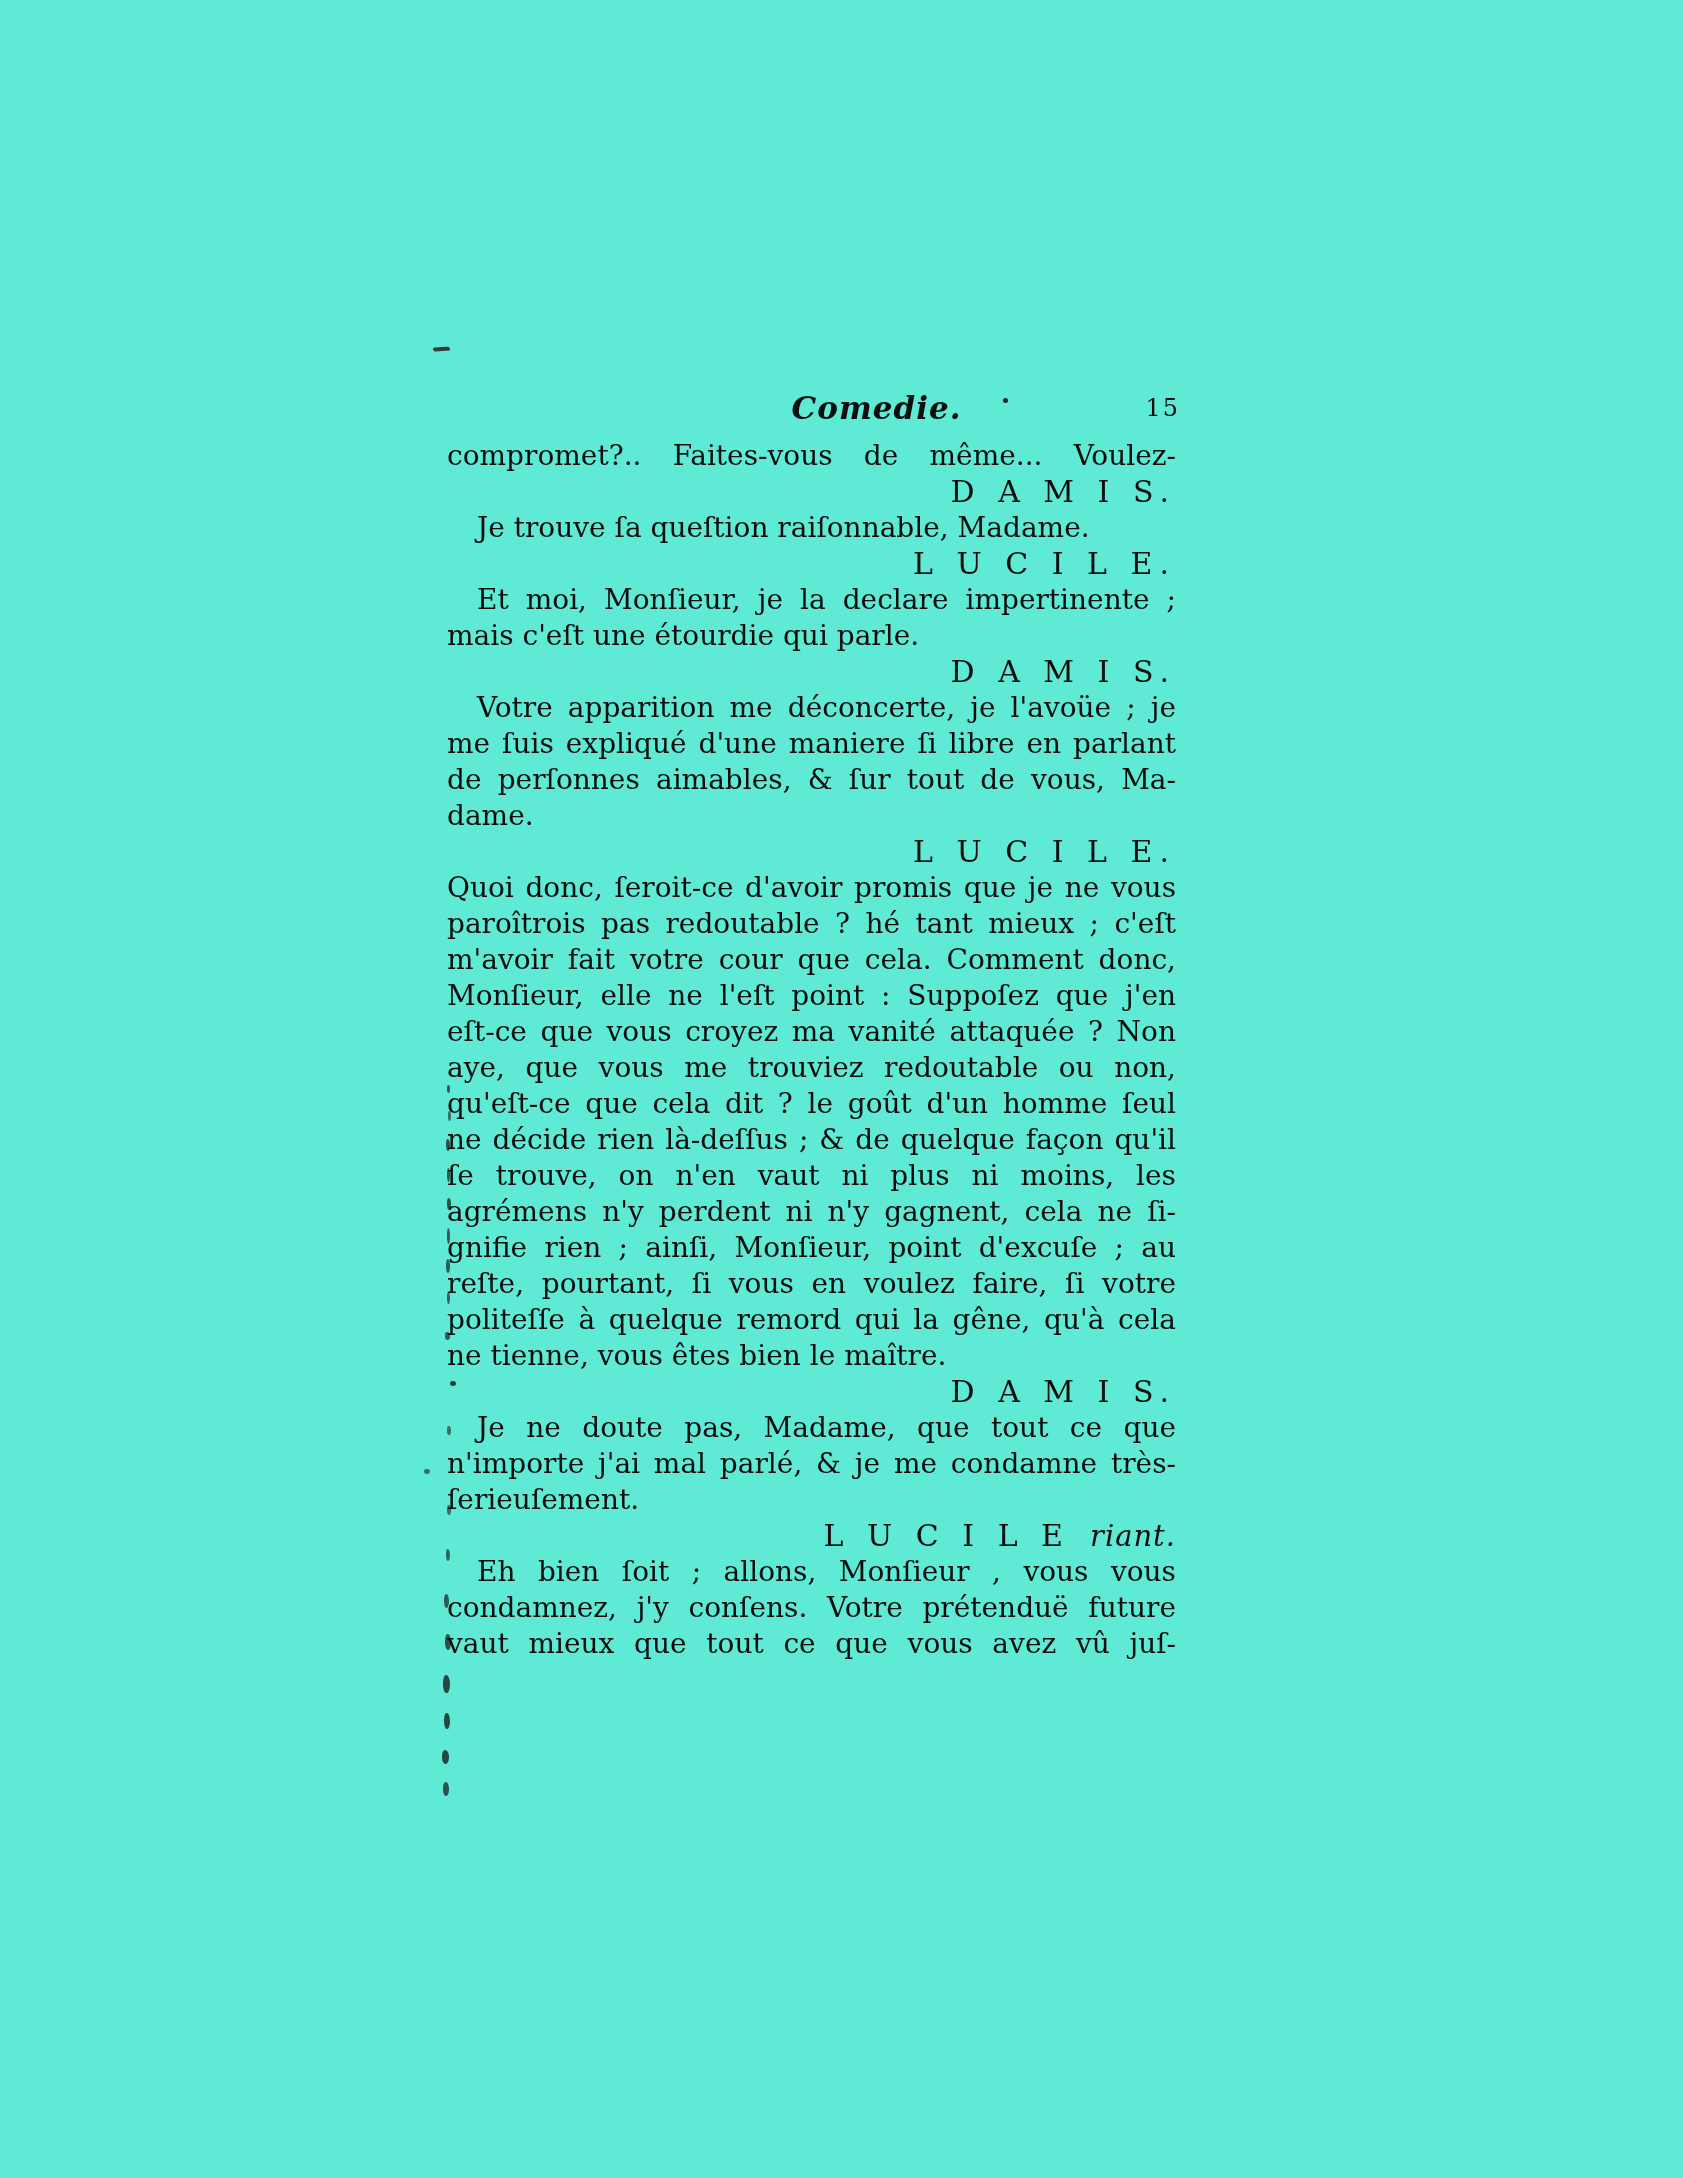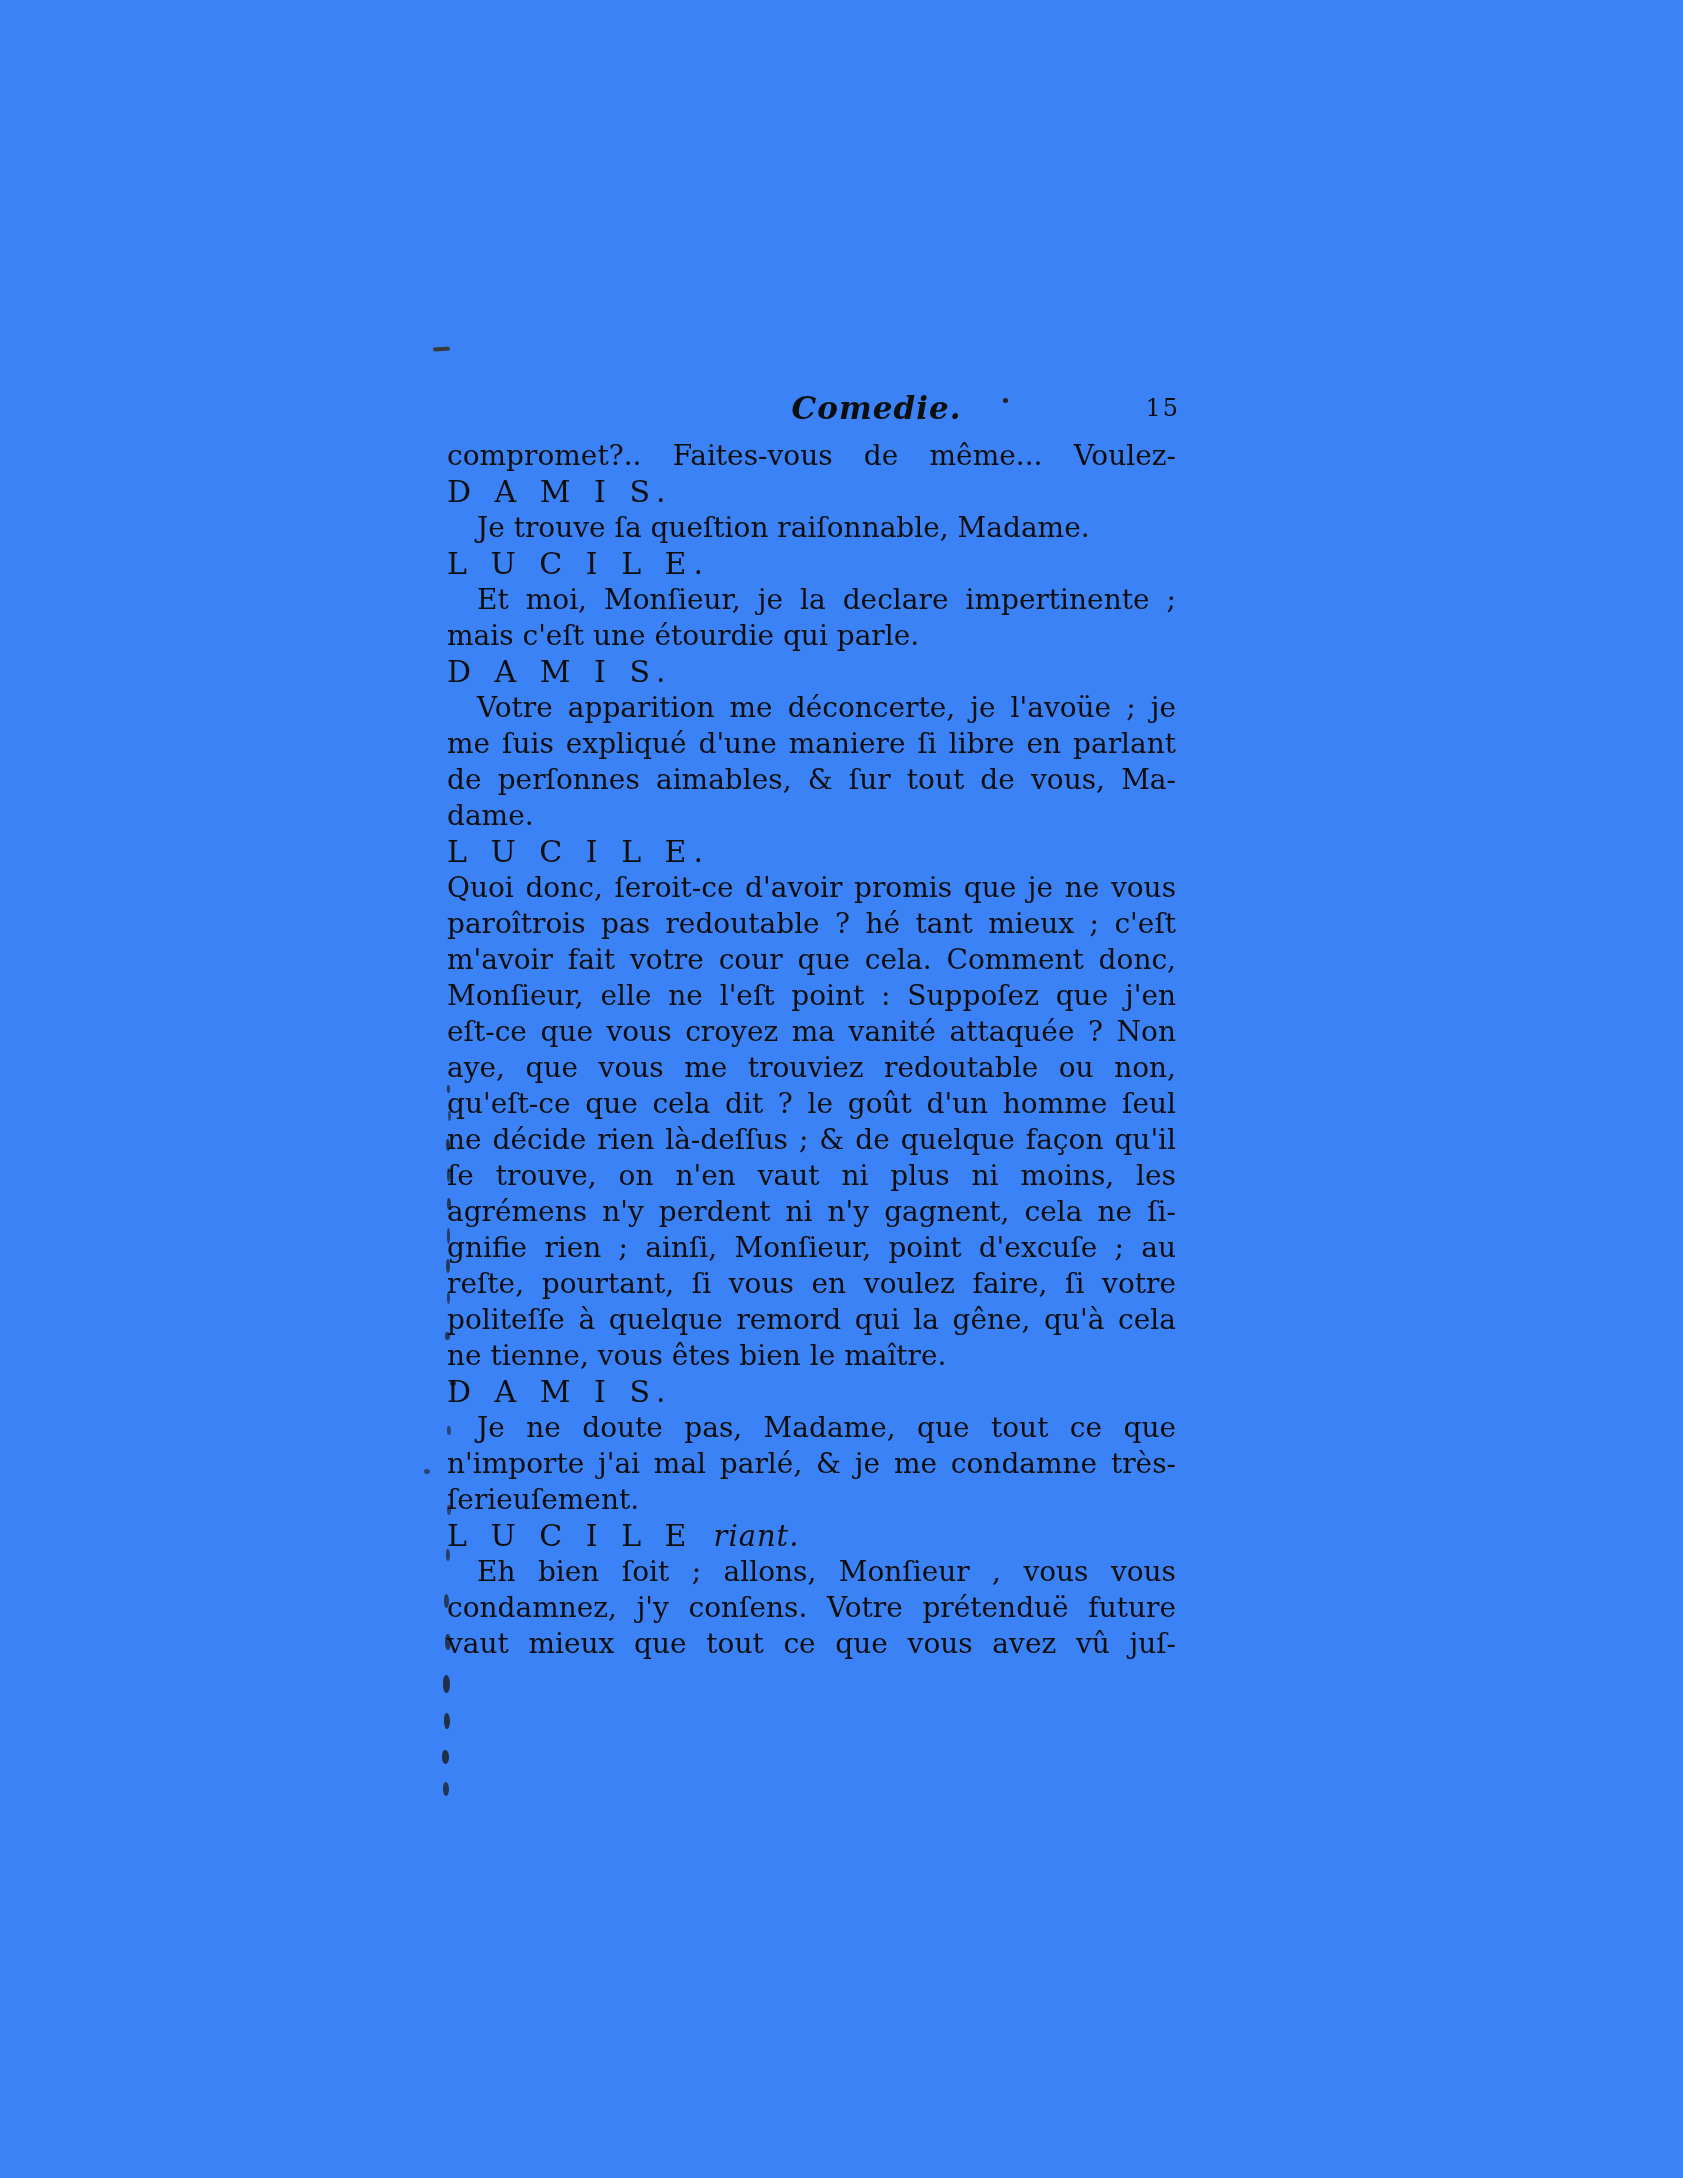--- a/index.html
+++ b/index.html
@@ -7,21 +7,21 @@
     padding: 0;
     width: 1683px;
     height: 2178px;
     background: #ffffff;
     overflow: hidden;
   }
   .page {
     position: relative;
     width: 1683px;
     height: 2178px;
-    background: #3b82f6;
+    background: #5eead4;
     color: #0e0e0e;
     font-family: "DejaVu Serif", "Liberation Serif", serif;
   }
   .textblock {
     position: absolute;
     left: 447px;
     top: 390px;
     width: 729px;
   }
   .header-row {
@@ -56,21 +56,21 @@
   }
   .j {
     white-space: normal;
     text-align: justify;
     text-align-last: justify;
     word-spacing: 2px;
   }
   .end { text-align: left; }
   .in { text-indent: 30px; }
   .heading {
-    text-align: left;
+    text-align: right;
     font-size: 30px;
     letter-spacing: 7px;
     white-space: nowrap;
     text-indent: 0;
   }
   .heading .caps { letter-spacing: 7px; }
   .stage-dir {
     font-style: italic;
     letter-spacing: 1px;
     margin-left: 20px;

